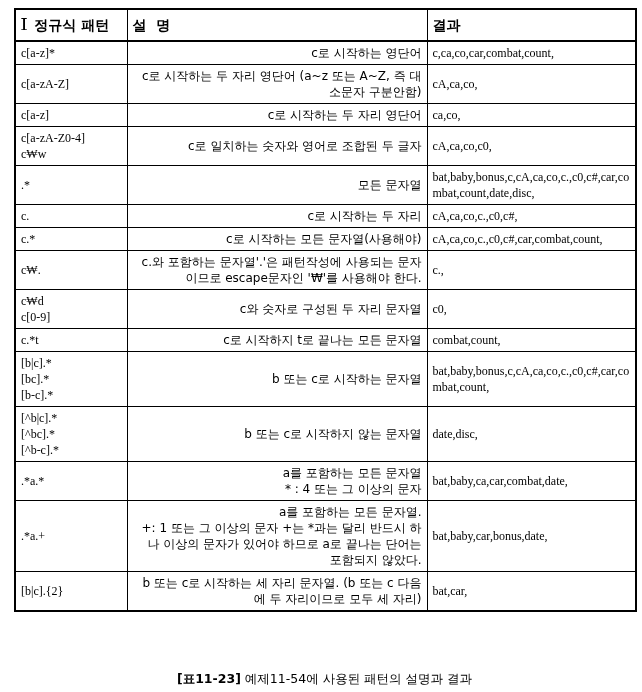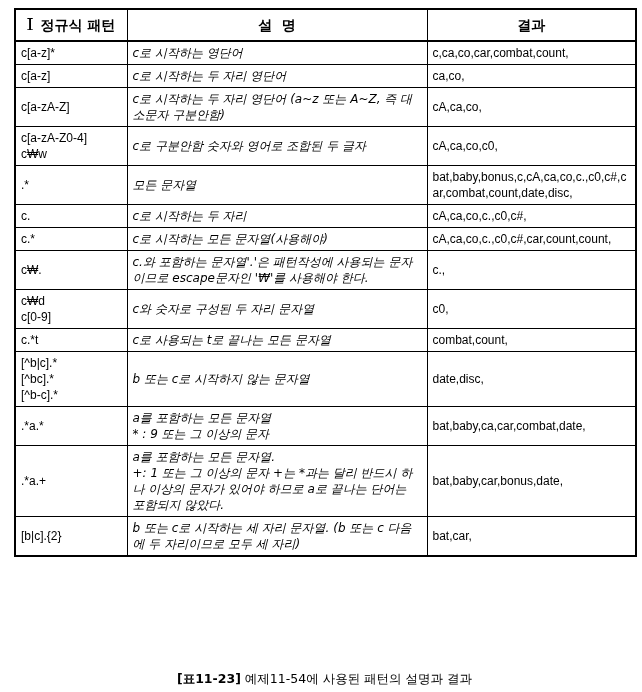--- a/index.html
+++ b/index.html
@@ -33,36 +33,35 @@
     padding: 3px 5px;
     font-size: 12px;
     line-height: 16px;
     white-space: pre-line;
     overflow: hidden;
   }
   table.regex-table th {
     font-size: 14px;
     line-height: 18px;
     font-weight: bold;
-    text-align: center;
+    text-align: left;
     height: 24px;
     border-bottom: 2px solid #000000;
     white-space: nowrap;
   }
   col.c-pattern { width: 112px; }
   col.c-desc    { width: 300px; }
   col.c-result  { width: 209px; }
   td.pattern-cell,
   td.result-cell {
-    font-family: Liberation Sans, sans-serif;
+    font-family: Liberation Serif, serif;
     word-break: break-all;
   }
   td.desc-cell {
-    text-align: left;
-    font-style: italic;
+    text-align: right;
   }
   .cursor-icon {
     display: inline-block;
     font-family: "DejaVu Serif", serif;
     font-weight: normal;
     font-size: 16px;
     line-height: 16px;
     margin-right: 7px;
     transform: scaleX(1.2);
   }
@@ -99,77 +98,84 @@
         <th><span>결과</span></th>
       </tr>
     </thead>
     <tbody>
       <tr>
         <td class="pattern-cell">c[a-z]*</td>
         <td class="desc-cell">c로 시작하는 영단어</td>
         <td class="result-cell">c,ca,co,car,combat,count,</td>
       </tr>
       <tr>
+        <td class="pattern-cell">c[a-zA-Z]</td>
+        <td class="desc-cell">c로 시작하는 두 자리 영단어 (a~z 또는 A~Z, 즉 대소문자 구분안함)</td>
+        <td class="result-cell">cA,ca,co,</td>
+      </tr>
+      <tr>
         <td class="pattern-cell">c[a-z]</td>
         <td class="desc-cell">c로 시작하는 두 자리 영단어</td>
         <td class="result-cell">ca,co,</td>
       </tr>
       <tr>
-        <td class="pattern-cell">c[a-zA-Z]</td>
-        <td class="desc-cell">c로 시작하는 두 자리 영단어 (a~z 또는 A~Z, 즉 대소문자 구분안함)</td>
-        <td class="result-cell">cA,ca,co,</td>
-      </tr>
-      <tr>
         <td class="pattern-cell">c[a-zA-Z0-4]
 c₩w</td>
-        <td class="desc-cell">c로 구분안함 숫자와 영어로 조합된 두 글자</td>
+        <td class="desc-cell">c로 일치하는 숫자와 영어로 조합된 두 글자</td>
         <td class="result-cell">cA,ca,co,c0,</td>
       </tr>
       <tr>
         <td class="pattern-cell">.*</td>
         <td class="desc-cell">모든 문자열</td>
         <td class="result-cell">bat,baby,bonus,c,cA,ca,co,c.,c0,c#,car,combat,count,date,disc,</td>
       </tr>
       <tr>
         <td class="pattern-cell">c.</td>
         <td class="desc-cell">c로 시작하는 두 자리</td>
         <td class="result-cell">cA,ca,co,c.,c0,c#,</td>
       </tr>
       <tr>
         <td class="pattern-cell">c.*</td>
         <td class="desc-cell">c로 시작하는 모든 문자열(사용해야)</td>
-        <td class="result-cell">cA,ca,co,c.,c0,c#,car,count,count,</td>
+        <td class="result-cell">cA,ca,co,c.,c0,c#,car,combat,count,</td>
       </tr>
       <tr>
         <td class="pattern-cell">c₩.</td>
         <td class="desc-cell">c.와 포함하는 문자열'.'은 패턴작성에 사용되는 문자이므로 escape문자인 '₩'를 사용해야 한다.</td>
         <td class="result-cell">c.,</td>
       </tr>
       <tr>
         <td class="pattern-cell">c₩d
 c[0-9]</td>
         <td class="desc-cell">c와 숫자로 구성된 두 자리 문자열</td>
         <td class="result-cell">c0,</td>
       </tr>
       <tr>
         <td class="pattern-cell">c.*t</td>
-        <td class="desc-cell">c로 사용되는 t로 끝나는 모든 문자열</td>
+        <td class="desc-cell">c로 시작하지 t로 끝나는 모든 문자열</td>
         <td class="result-cell">combat,count,</td>
+      </tr>
+      <tr>
+        <td class="pattern-cell">[b|c].*
+[bc].*
+[b-c].*</td>
+        <td class="desc-cell">b 또는 c로 시작하는 문자열</td>
+        <td class="result-cell">bat,baby,bonus,c,cA,ca,co,c.,c0,c#,car,combat,count,</td>
       </tr>
       <tr>
         <td class="pattern-cell">[^b|c].*
 [^bc].*
 [^b-c].*</td>
         <td class="desc-cell">b 또는 c로 시작하지 않는 문자열</td>
         <td class="result-cell">date,disc,</td>
       </tr>
       <tr>
         <td class="pattern-cell">.*a.*</td>
         <td class="desc-cell">a를 포함하는 모든 문자열
-* : 9 또는 그 이상의 문자</td>
+* : 4 또는 그 이상의 문자</td>
         <td class="result-cell">bat,baby,ca,car,combat,date,</td>
       </tr>
       <tr>
         <td class="pattern-cell">.*a.+</td>
         <td class="desc-cell">a를 포함하는 모든 문자열.
 +: 1 또는 그 이상의 문자 +는 *과는 달리 반드시 하나 이상의 문자가 있어야 하므로 a로 끝나는 단어는 포함되지 않았다.</td>
         <td class="result-cell">bat,baby,car,bonus,date,</td>
       </tr>
       <tr>
         <td class="pattern-cell">[b|c].{2}</td>

